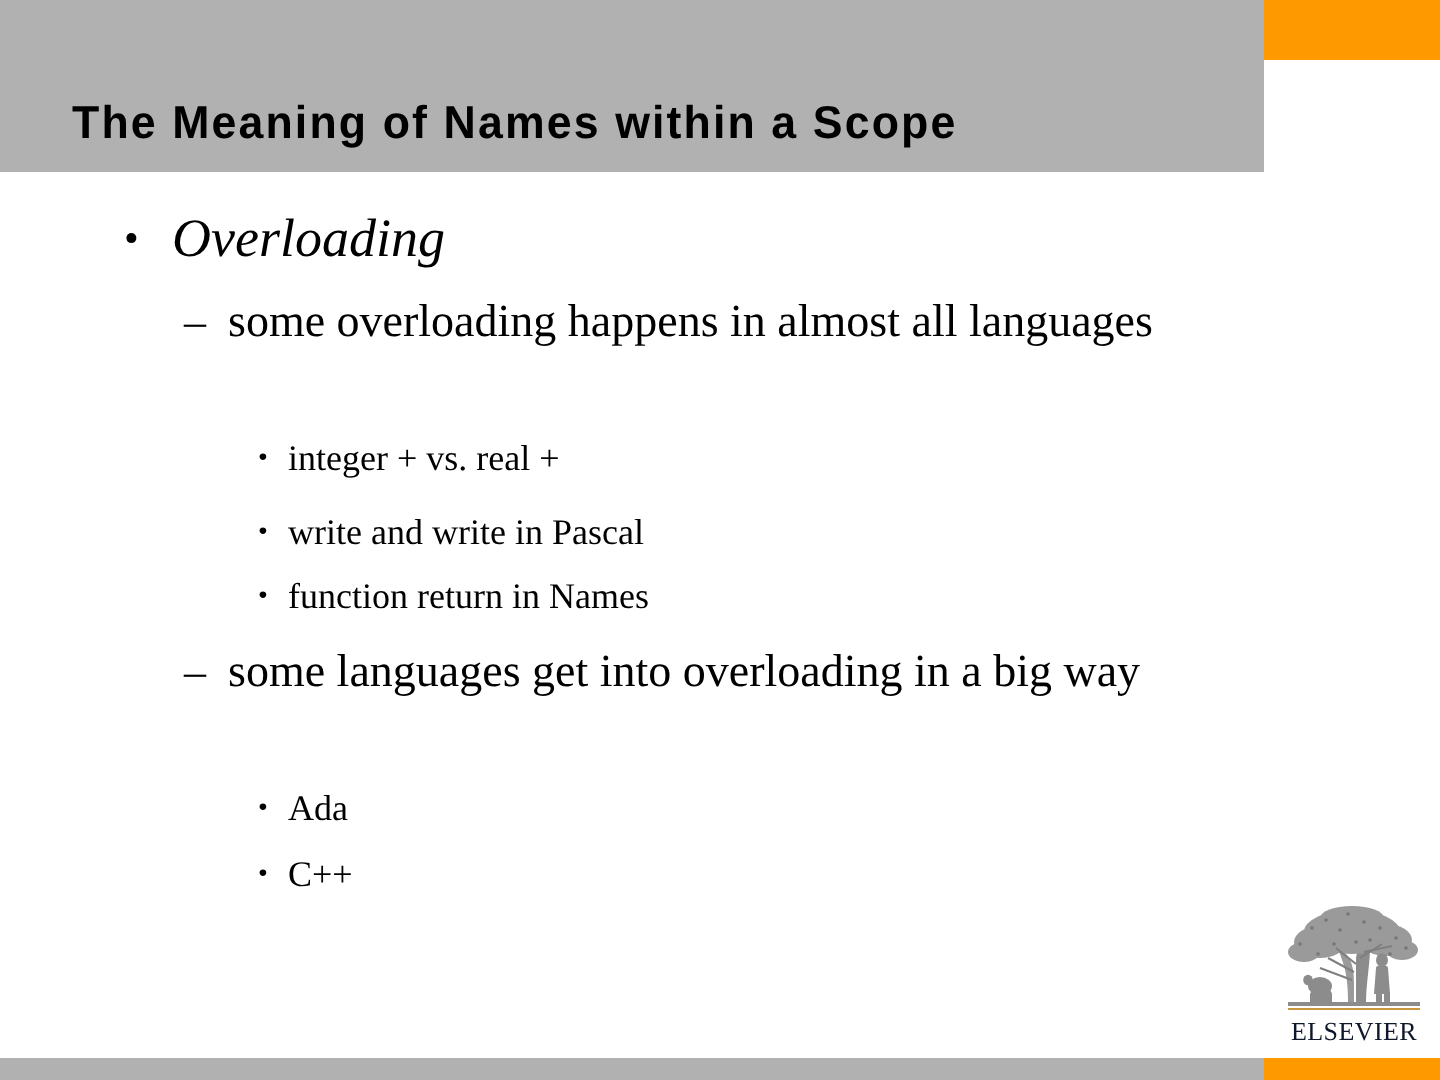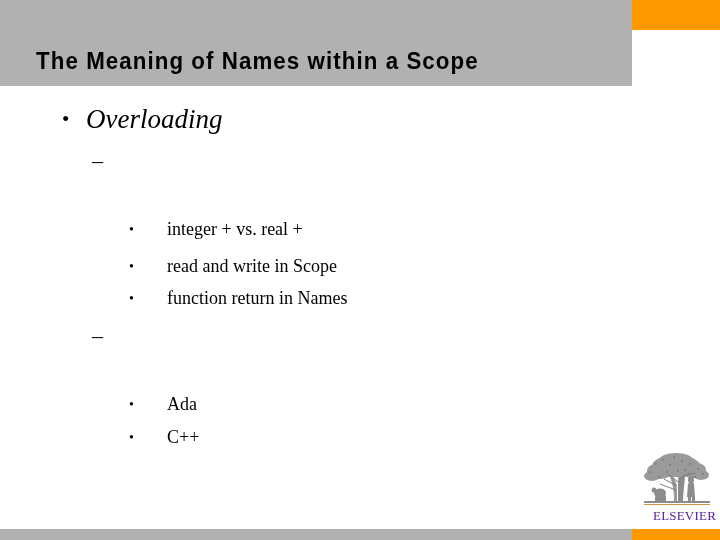--- a/index.html
+++ b/index.html
@@ -124,21 +124,20 @@
     left: 0;
     top: 0;
     width: 15px;
     font-size: 14px;
   }
   .lvl3 .txt {
     position: absolute;
     left: 15px;
     top: 0;
     white-space: nowrap;
-    margin-left: 23px;
   }
 
   
   .footer-gray {
     position: absolute;
     left: 0;
     top: 529px;
     width: 632px;
     height: 11px;
     background: #b1b1b1;
@@ -161,25 +160,25 @@
     height: 74px;
   }
   .logo svg {
     display: block;
   }
   .logo-word {
     position: absolute;
     left: 0;
     top: 57px;
     width: 78px;
-    text-align: right;
+    text-align: center;
     font-family: "Liberation Serif", "DejaVu Serif", serif;
     font-size: 13px;
     letter-spacing: 0.2px;
-    color: #4c1d95;
+    color: #0f172a;
     line-height: 14px;
   }
 </style>
 </head>
 <body>
 
 <div id="slide">
 
   <div class="orange-top"></div>
 
@@ -189,37 +188,39 @@
 
   <div class="body-area">
 
     <div class="line lvl1" style="left:62px; top:8px; width:560px;">
       <span class="marker">•</span>
       <span class="txt">Overloading</span>
     </div>
 
     <div class="line lvl2" style="left:92px; top:50px; width:535px;">
       <span class="marker">–</span>
+      <span class="txt">some overloading happens in almost all languages</span>
     </div>
 
     <div class="line lvl3" style="left:129px; top:122px;">
       <span class="marker">•</span>
       <span class="txt">integer + vs. real +</span>
     </div>
     <div class="line lvl3" style="left:129px; top:159px;">
       <span class="marker">•</span>
-      <span class="txt">read and write in Scope</span>
+      <span class="txt">write and write in Pascal</span>
     </div>
     <div class="line lvl3" style="left:129px; top:191px;">
       <span class="marker">•</span>
       <span class="txt">function return in Names</span>
     </div>
 
     <div class="line lvl2" style="left:92px; top:225px; width:545px;">
       <span class="marker">–</span>
+      <span class="txt">some languages get into overloading in a big way</span>
     </div>
 
     <div class="line lvl3" style="left:129px; top:297px;">
       <span class="marker">•</span>
       <span class="txt">Ada</span>
     </div>
     <div class="line lvl3" style="left:129px; top:330px;">
       <span class="marker">•</span>
       <span class="txt">C++</span>
     </div>

